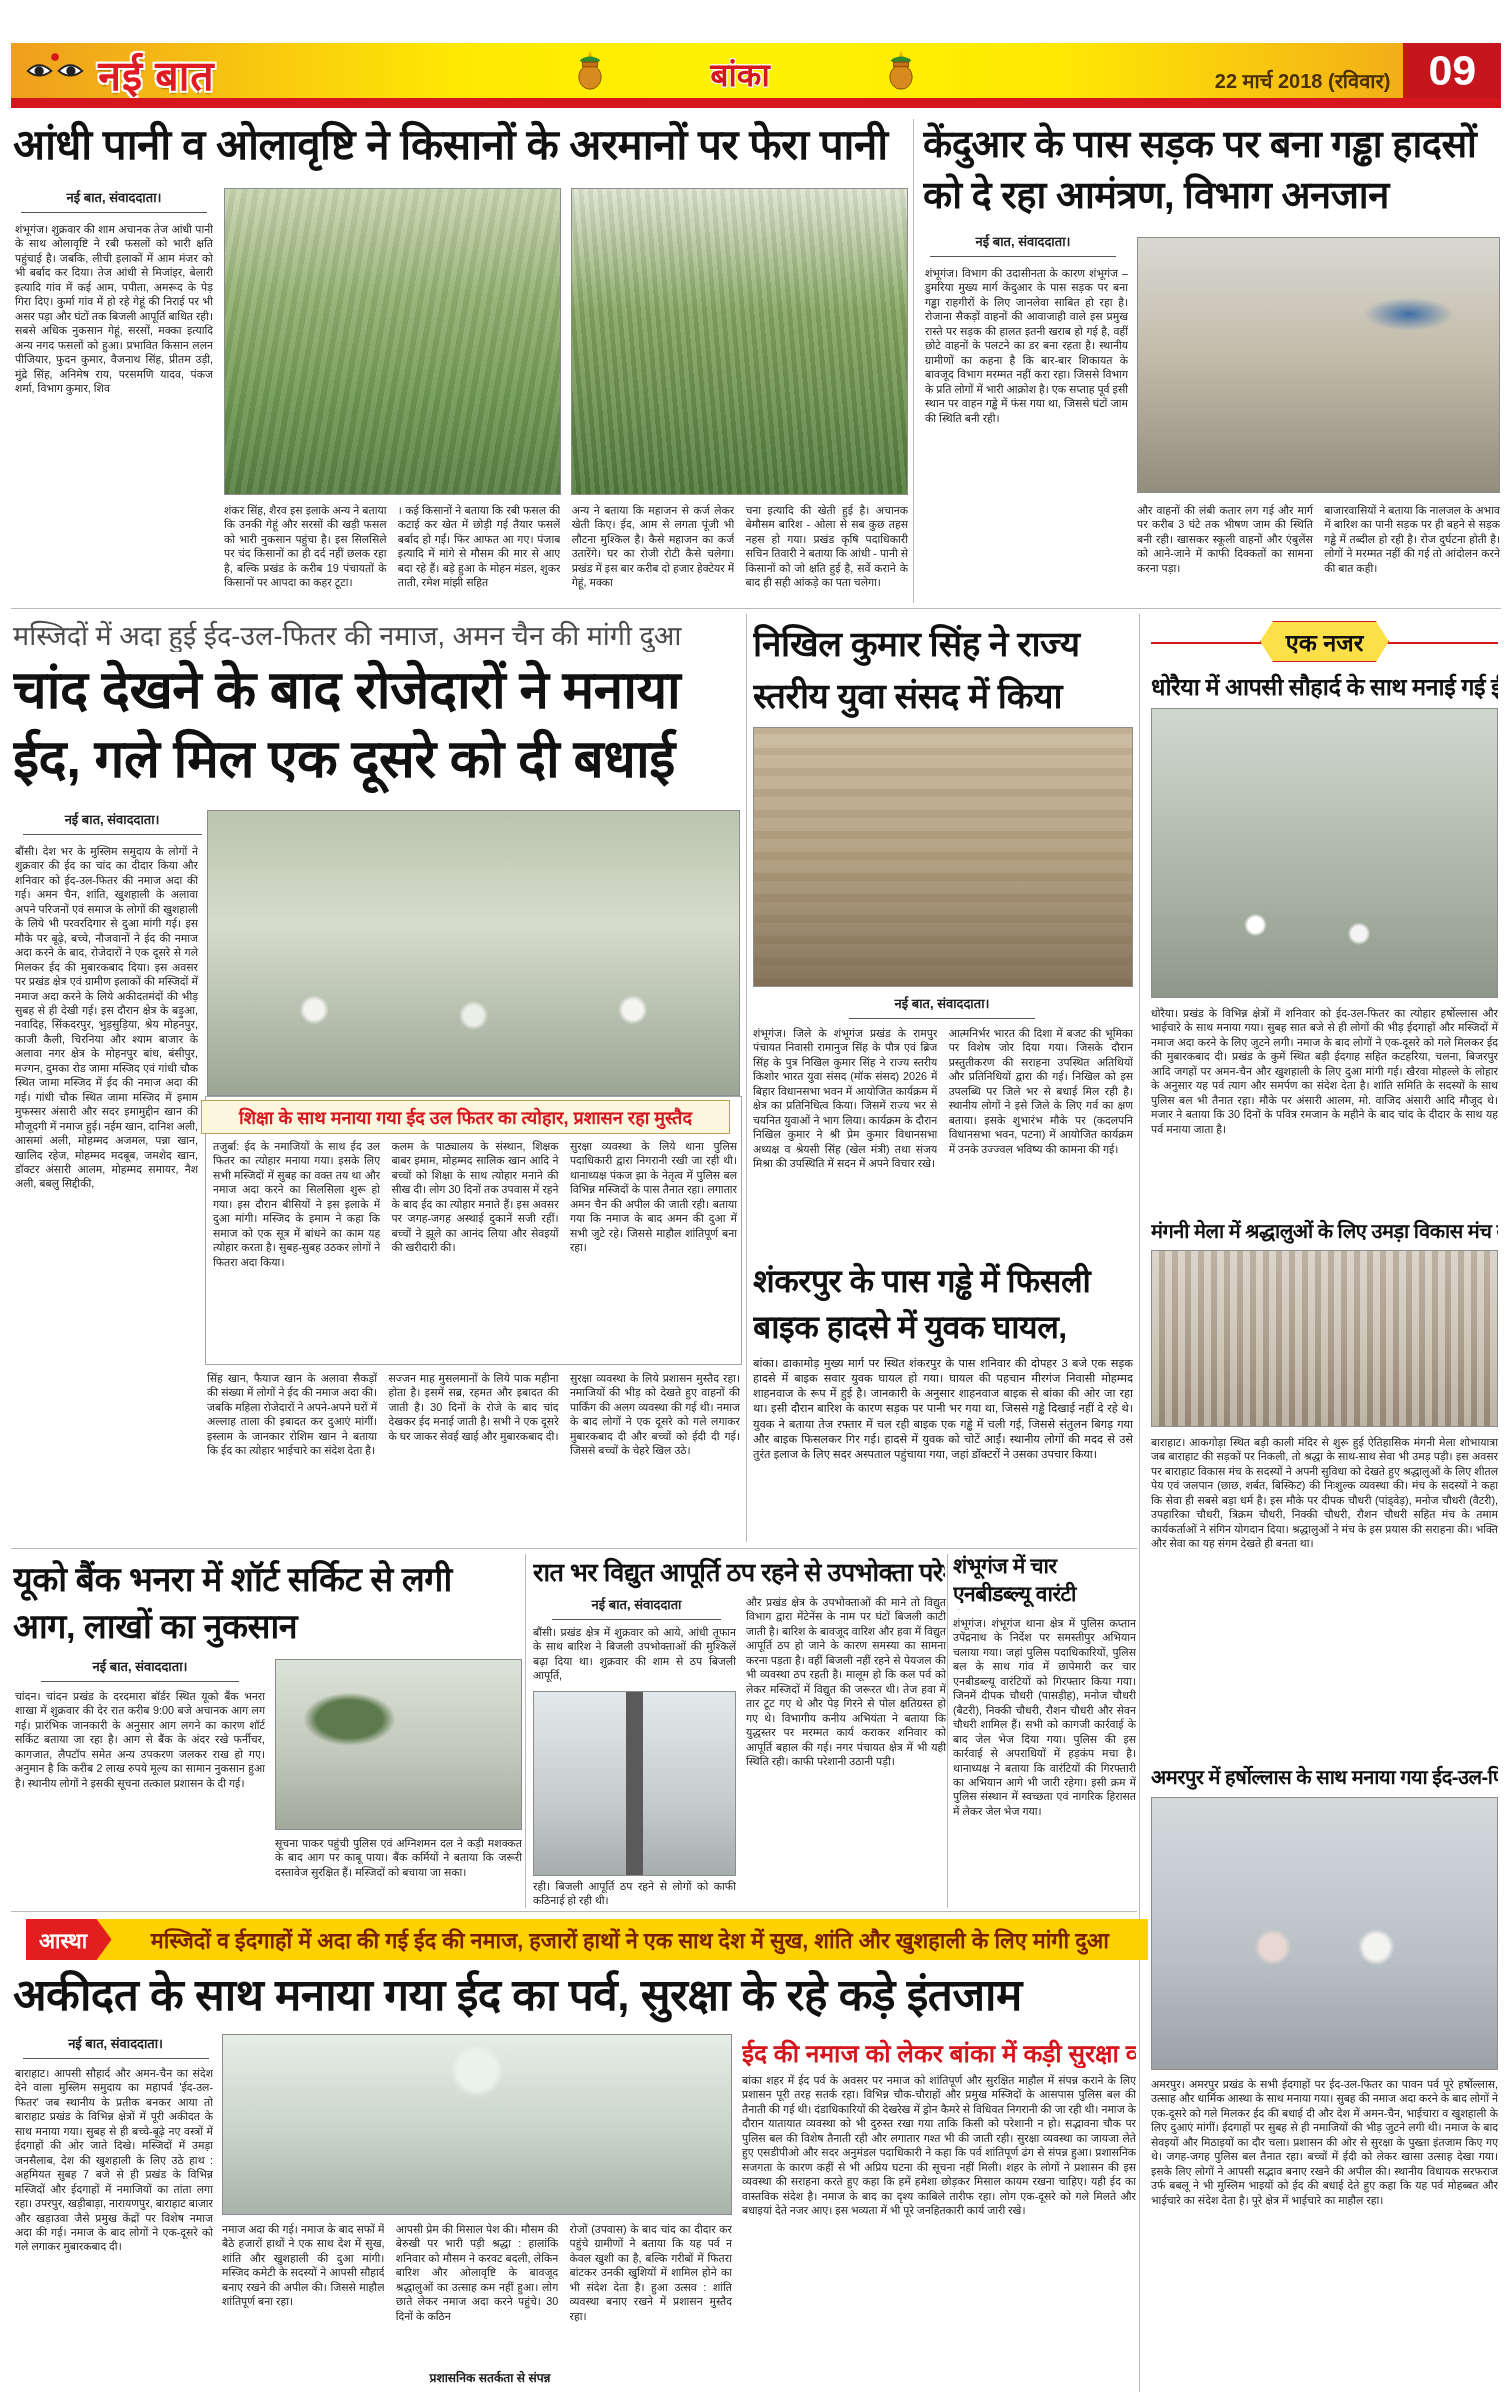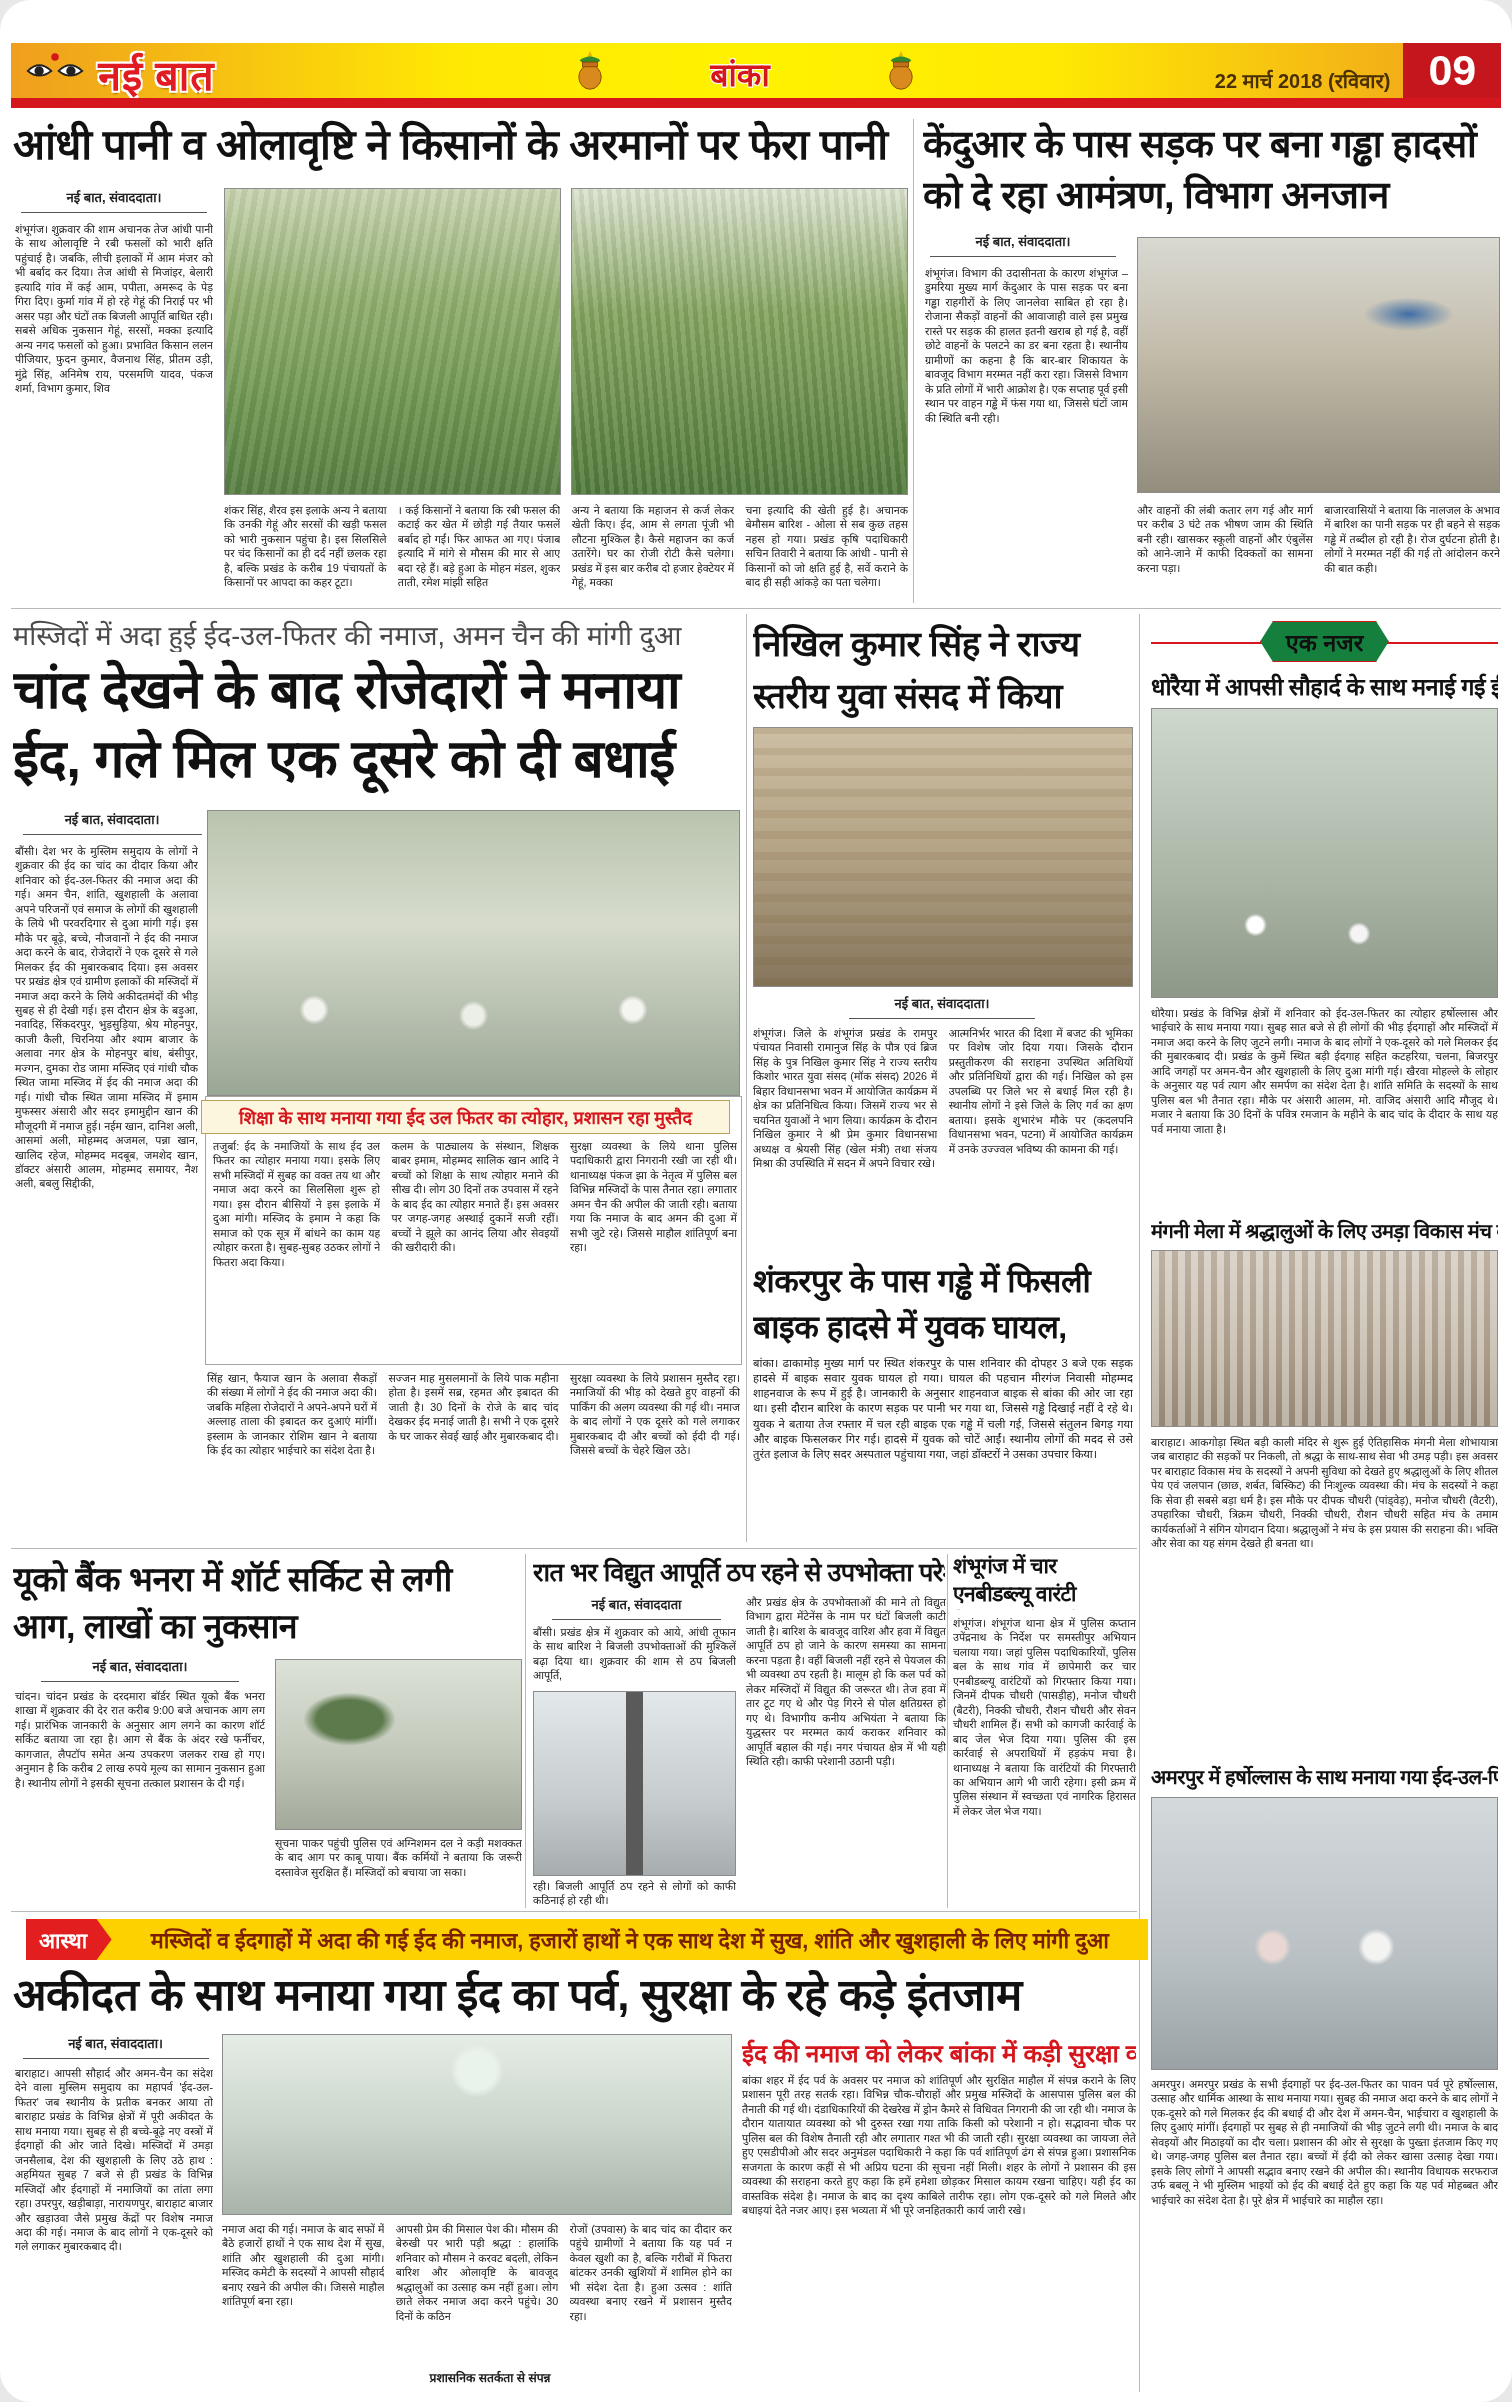--- a/index.html
+++ b/index.html
@@ -1,20 +1,20 @@
 <!DOCTYPE html>
 <html style="font-size:15px"><head>
 <meta charset="utf-8">
 <style>
   * { margin:0; padding:0; box-sizing:border-box; }
   html,body { background:#e8e8e8; }
   body { font-family:"Liberation Sans", sans-serif; }
   #page {
     position:relative; width:1512px; height:2402px; background:#ffffff;
-    margin:0 auto; overflow:hidden; color:#1c1c1c;border-radius:31px;
+    margin:0 auto; overflow:hidden; color:#1c1c1c;
   }
   .abs { position:absolute; }
   
   #masthead {
     background:linear-gradient(to right,#ef9e1e 0%,#ffe903 30%,#fff200 50%,#ffe903 70%,#ef9e1e 100%);
     display:flex; align-items:center;
   }
   .paper-name {
     font-size:41px; font-weight:800; color:#e01b22; letter-spacing:0.9px;
     text-shadow:-1.9px -1.9px 0 #fff,1.9px -1.9px 0 #fff,-1.9px 1.9px 0 #fff,1.9px 1.9px 0 #fff,0 2.8px 1.9px rgba(0,0,0,.35);
@@ -74,21 +74,21 @@
      radial-gradient(circle 28px at 35% 55%, #e8d7d2 0 45%, transparent 65%),
      radial-gradient(circle 28px at 65% 55%, #f3f3f1 0 45%, transparent 65%),
      linear-gradient(180deg,#d4d9dc 0%,#b9c0c4 60%,#9aa2a6 100%); }
   .ph-mosque { background:
      radial-gradient(circle 38px at 50% 20%, #e9f3ec 0 50%, transparent 70%),
      linear-gradient(180deg,#e6ece6 0%,#c8d4c9 55%,#a8b4a9 100%); }
   
   #ek-nazar-wrap { display:flex; align-items:center; }
   #ek-nazar-line { position:absolute; left:0; right:0; top:50%; height:2.8px; background:#d6161d; }
   #ek-nazar-badge {
-    position:relative; margin:16px auto; background:#15803d; color:#111; font-weight:800; font-size:23.5px;
+    position:relative; margin:16px auto; background:#fde047; color:#111; font-weight:800; font-size:23.5px;
     padding:3.8px 24.5px; clip-path:polygon(13px 0,calc(100% - 13px) 0,100% 50%,calc(100% - 13px) 100%,13px 100%,0 50%);
     border:1.9px solid #d6161d;
   }
   #aastha-band { display:flex; background:#fdd000; align-items:stretch; }
   #aastha-label {
     background:#e31e1e; color:#fff; font-weight:800; font-size:21px; display:flex; align-items:center;
     padding:0 24.5px 0 13px; clip-path:polygon(0 0,calc(100% - 15px) 0,100% 50%,calc(100% - 15px) 100%,0 100%);
   }
   #aastha-strip-text { flex:1; display:flex; align-items:center; justify-content:center;
     color:#7a1f00; font-weight:800; font-size:21.7px; overflow:hidden; white-space:nowrap; }

